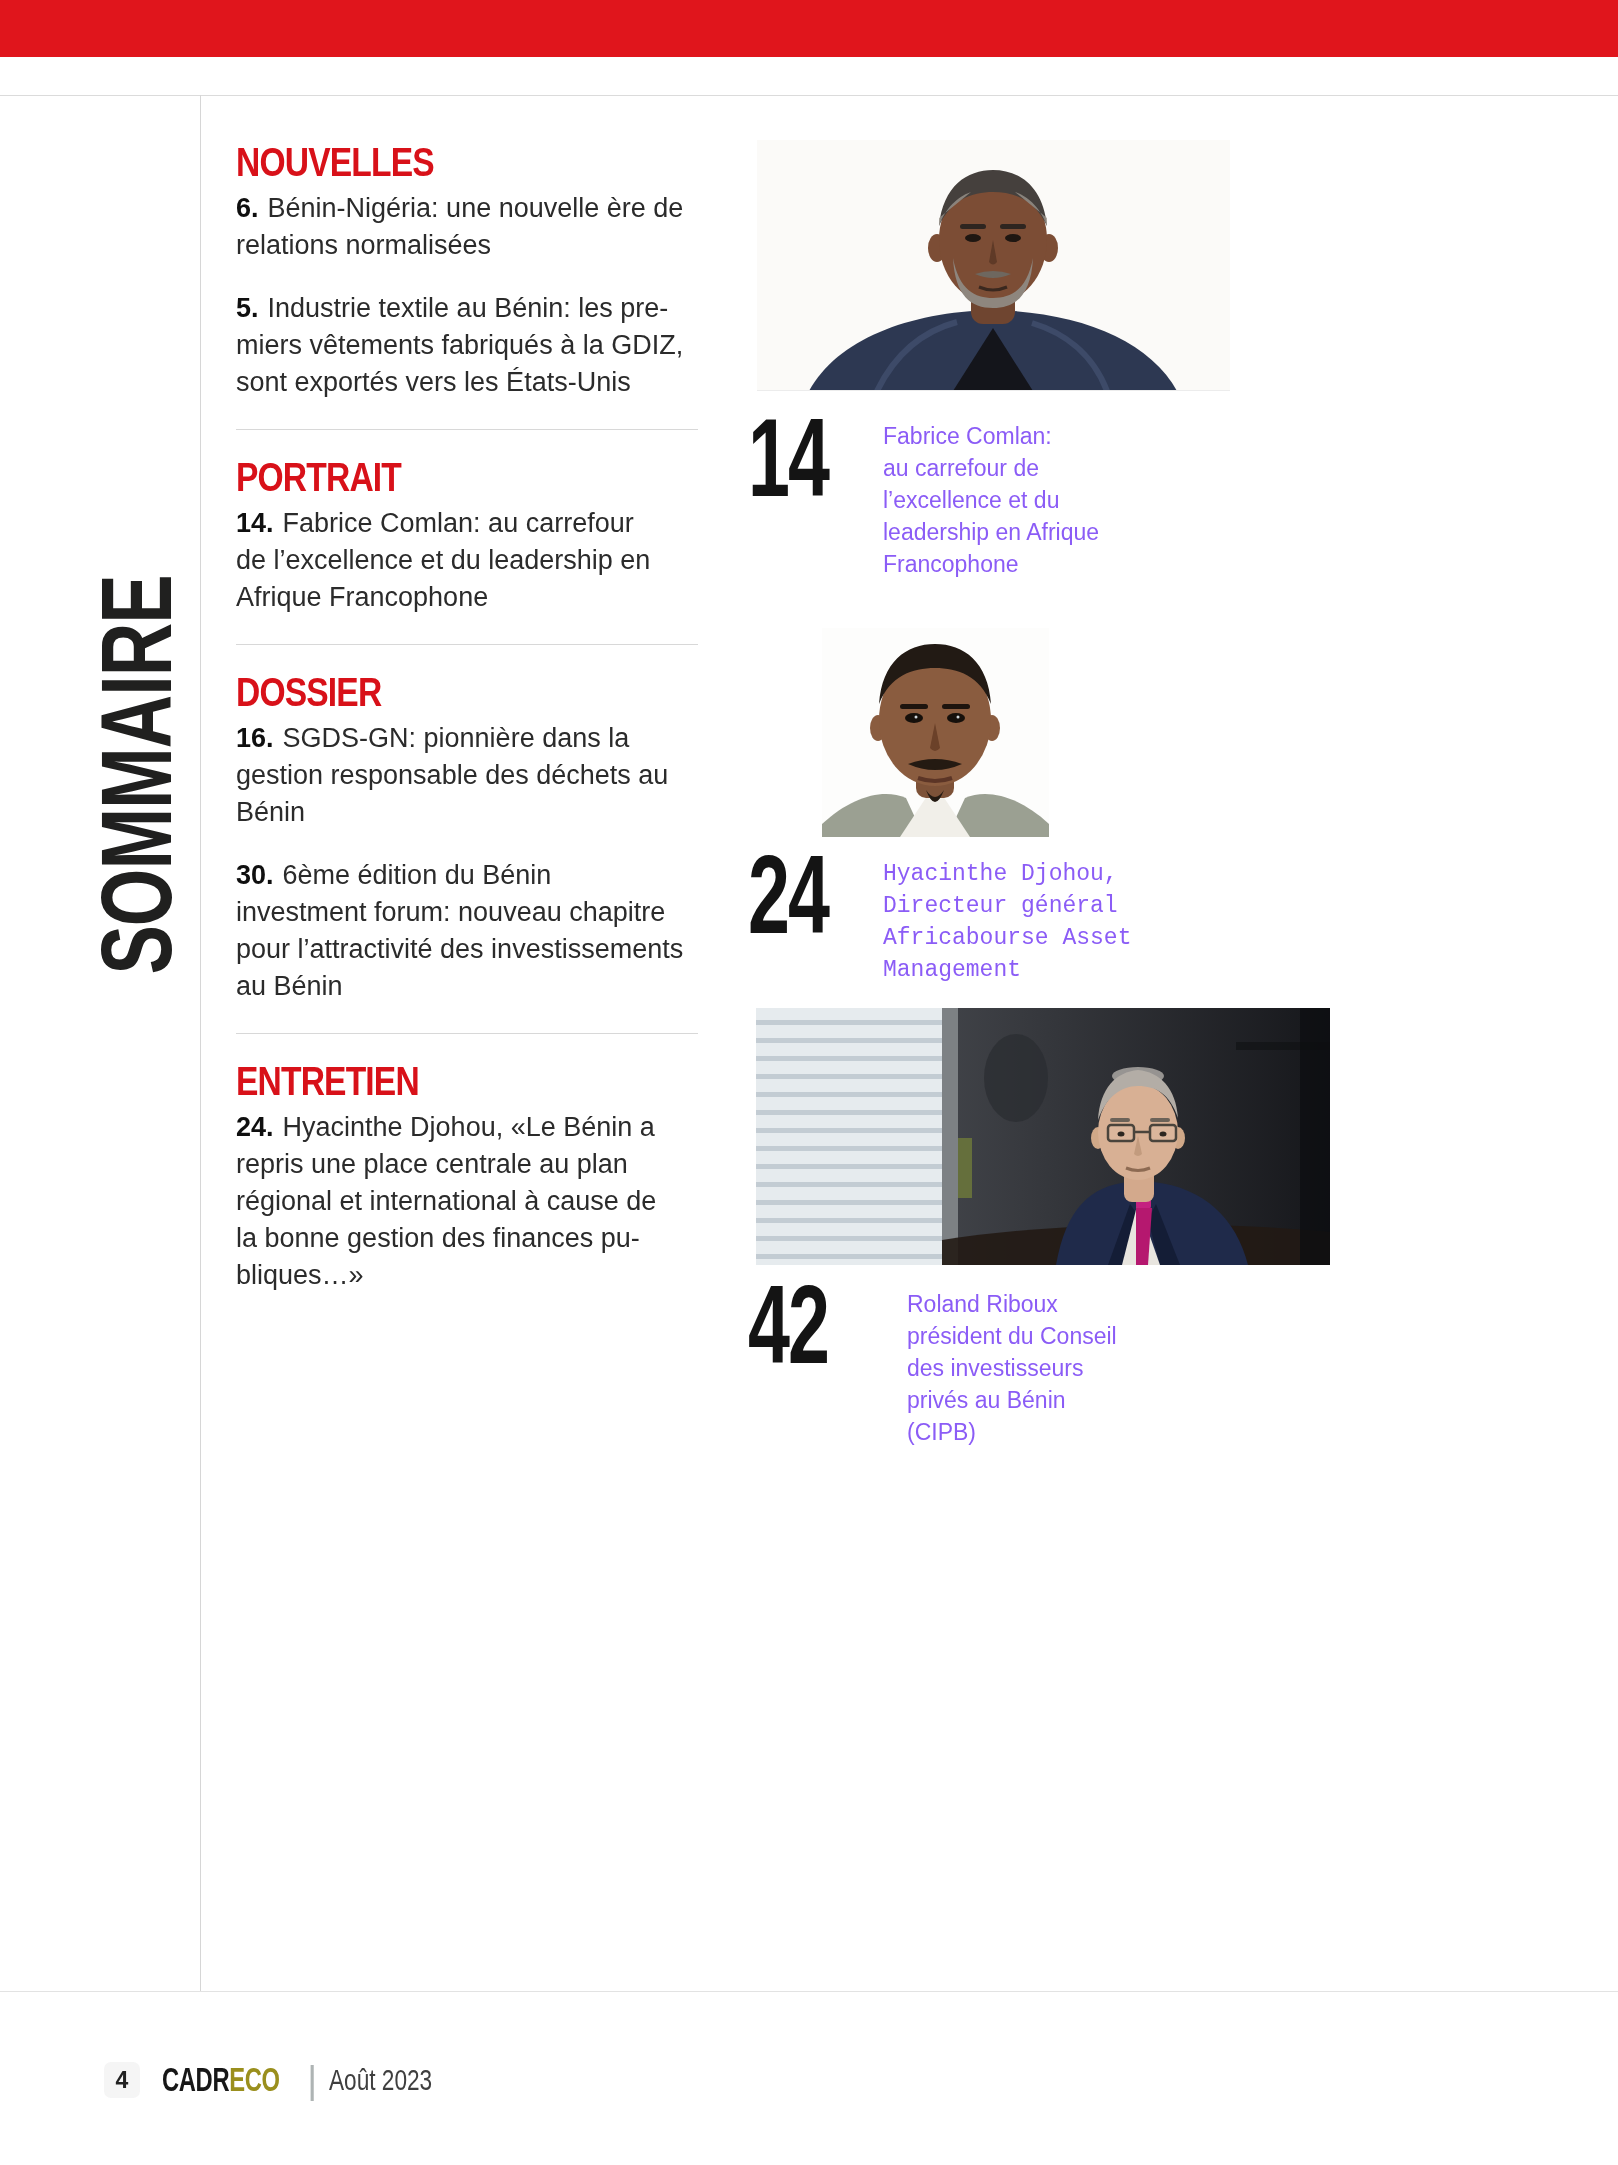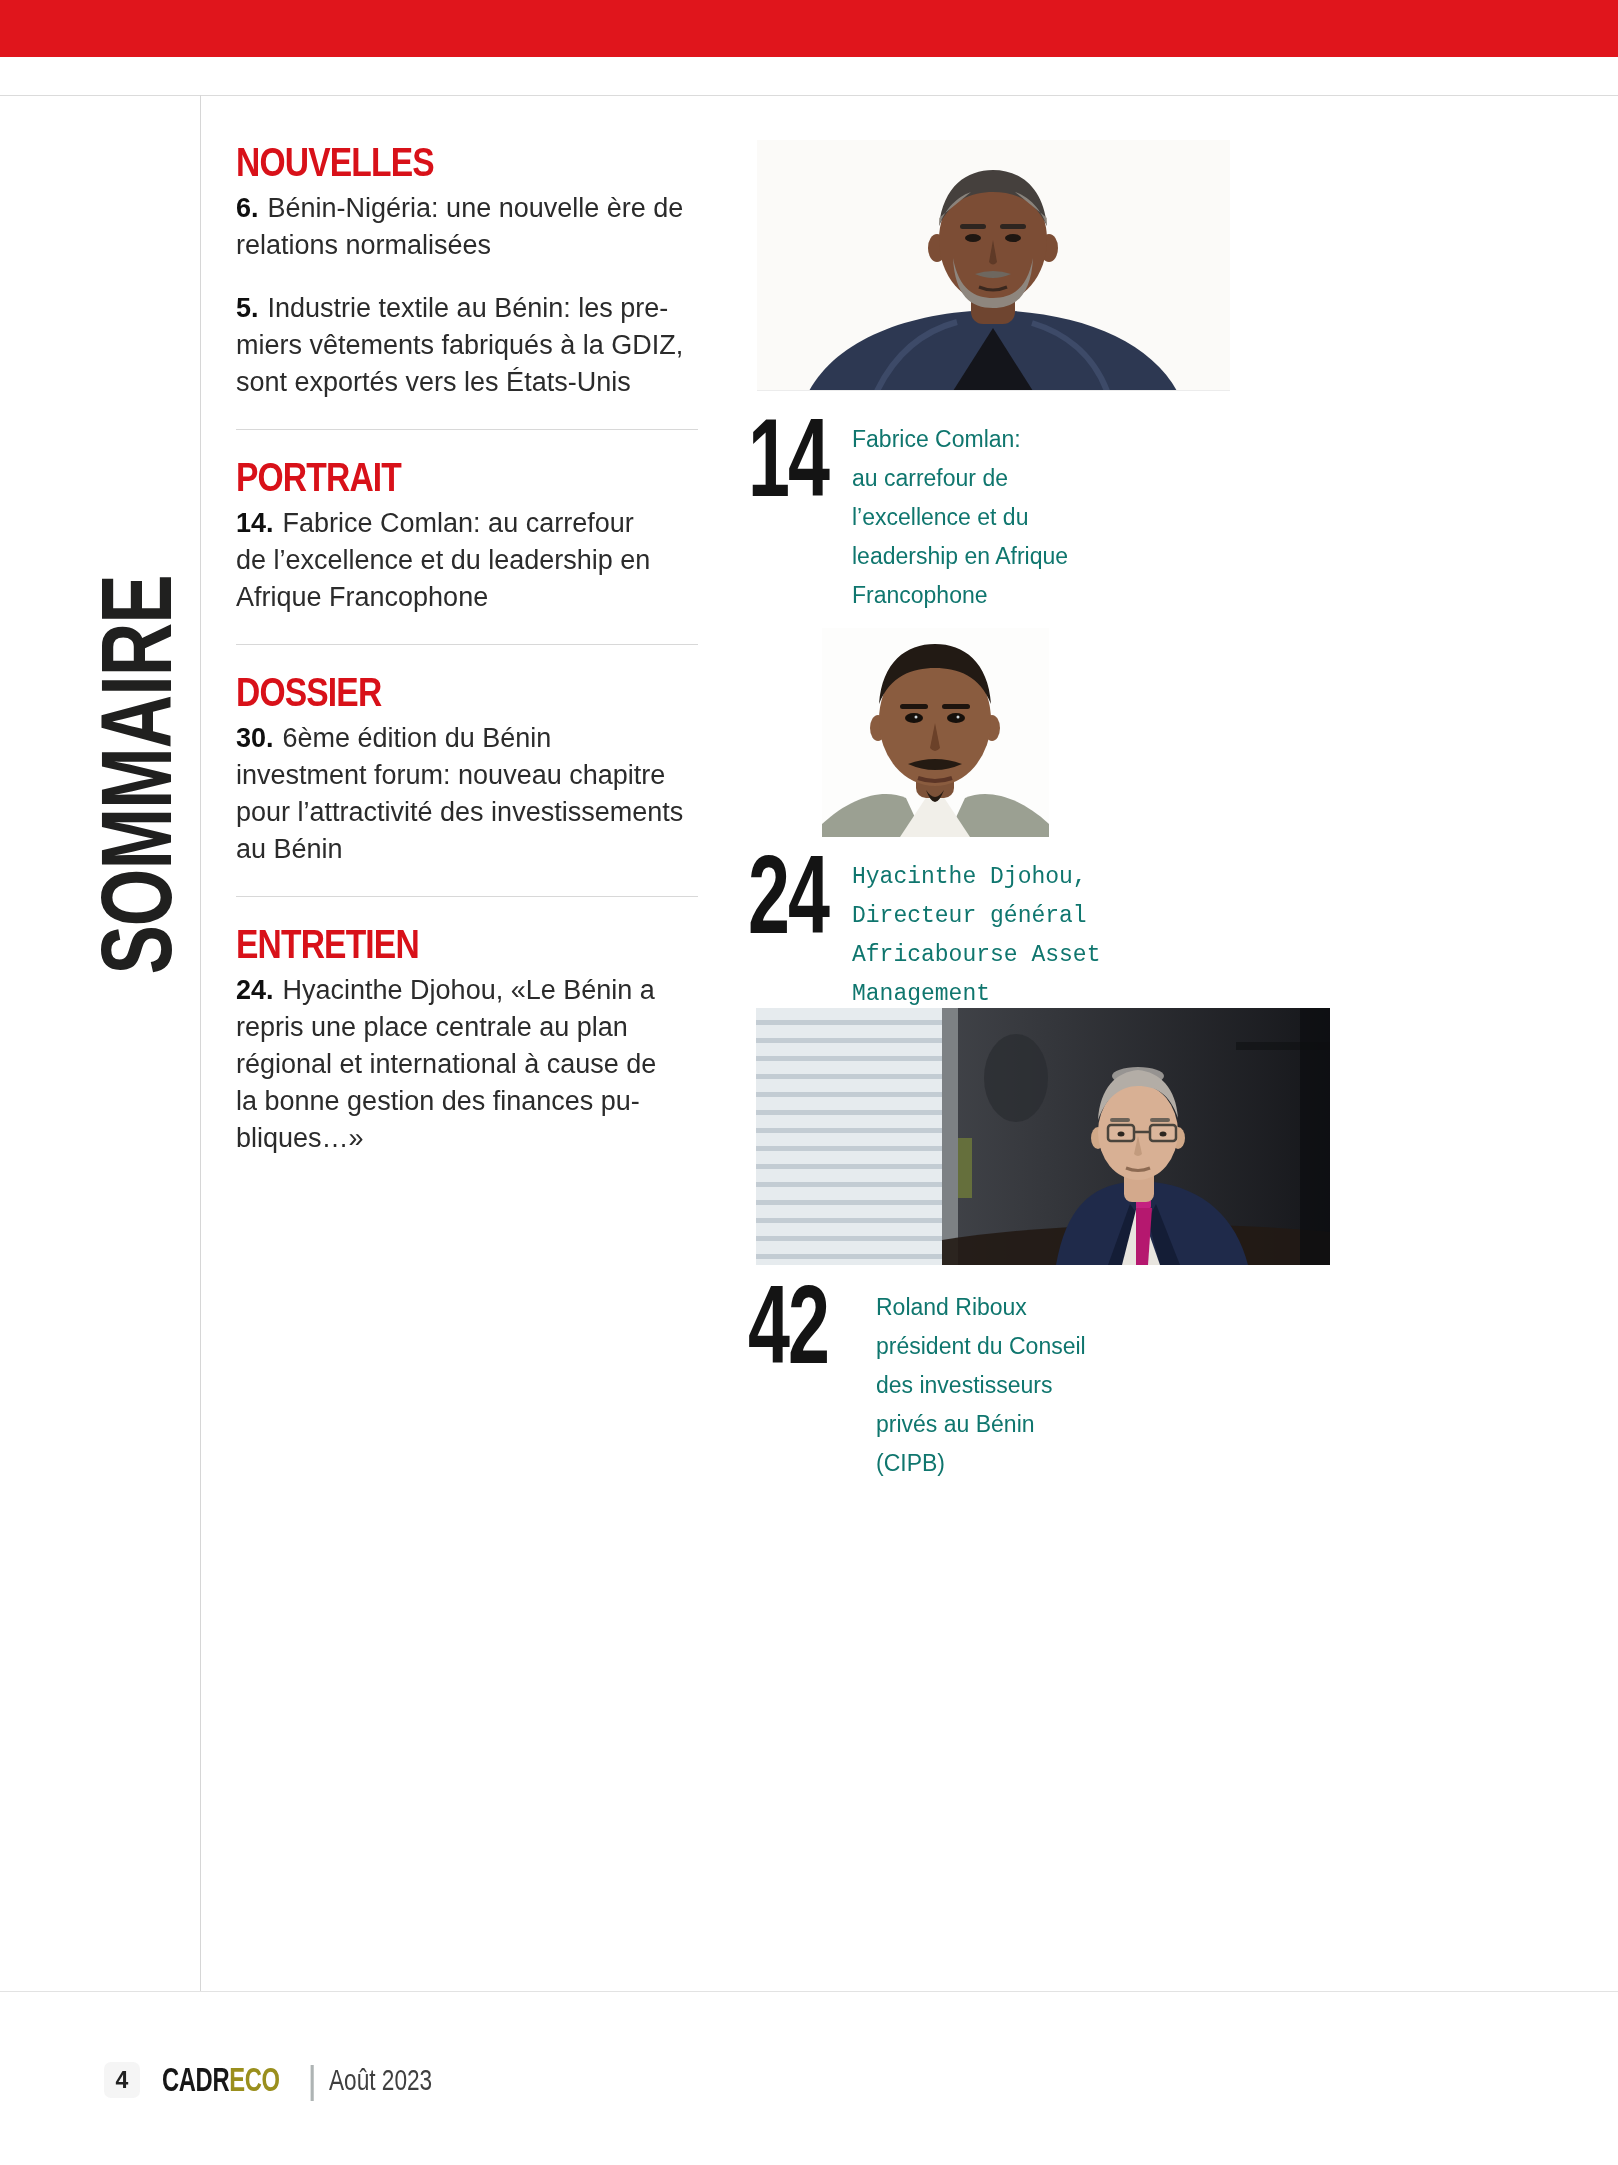--- a/index.html
+++ b/index.html
@@ -20,21 +20,21 @@
          margin:0 0 6px 0;display:block;transform:scaleX(0.84);transform-origin:left center;white-space:nowrap;}
   .entry{margin:0 0 26px 0;font-size:27px;line-height:37px;color:#2b2b2b;}
   .entry .num{font-weight:800;color:#0f0f0f;margin-right:9px;}
   .entry .etext{white-space:pre-line;}
   .divider{width:462px;height:0;border-top:1px solid #d8d8d8;margin:28px 0 25px 0;}
   
   .photo{position:absolute;display:block;}
   .photo svg{display:block;width:100%;height:100%;}
   .fnum{position:absolute;font-size:111px;line-height:80px;font-weight:800;letter-spacing:-3px;color:#141414;
         transform:scaleX(0.68);transform-origin:left top;white-space:nowrap;}
-  .fcap{position:absolute;width:260px;font-size:23px;line-height:39px;color:#0f766e;white-space:pre-line;}
+  .fcap{position:absolute;width:260px;font-size:23px;line-height:32px;color:#8b5cf6;white-space:pre-line;margin-left:31px;}
   
   .footer{position:absolute;left:104px;top:2058px;display:flex;align-items:center;height:44px;}
   .pagebox{width:36px;height:36px;border-radius:7px;background:#f5f5f5;display:flex;align-items:center;justify-content:center;
            font-size:23px;font-weight:700;color:#222;}
   .brand{margin-left:22px;font-size:33px;font-weight:800;letter-spacing:-0.5px;display:inline-block;
          transform:scaleX(0.72);transform-origin:left center;white-space:nowrap;color:#171717;}
   .brand .eco{color:#9a8f1d;}
   .sep{margin-left:-18px;font-size:38px;font-weight:300;color:#aeb4b4;}
   .issue{margin-left:12px;font-size:29px;color:#3f3f3f;display:inline-block;transform:scaleX(0.78);transform-origin:left center;white-space:nowrap;}
 </style>
@@ -62,20 +62,23 @@
     <div class="divider"></div>
 
     <span class="sec-h">PORTRAIT</span>
     <p class="entry"><span class="num">14.</span><span class="etext">Fabrice Comlan: au carrefour
 de l’excellence et du leadership en
 Afrique Francophone</span></p>
 
     <div class="divider"></div>
 
     <span class="sec-h">DOSSIER</span>
+    <p class="entry"><span class="num">16.</span><span class="etext">SGDS-GN: pionnière dans la
+gestion responsable des déchets au
+Bénin</span></p>
     <p class="entry"><span class="num">30.</span><span class="etext">6ème édition du Bénin
 investment forum: nouveau chapitre
 pour l’attractivité des investissements
 au Bénin</span></p>
 
     <div class="divider"></div>
 
     <span class="sec-h">ENTRETIEN</span>
     <p class="entry"><span class="num">24.</span><span class="etext">Hyacinthe Djohou, «Le Bénin a
 repris une place centrale au plan

